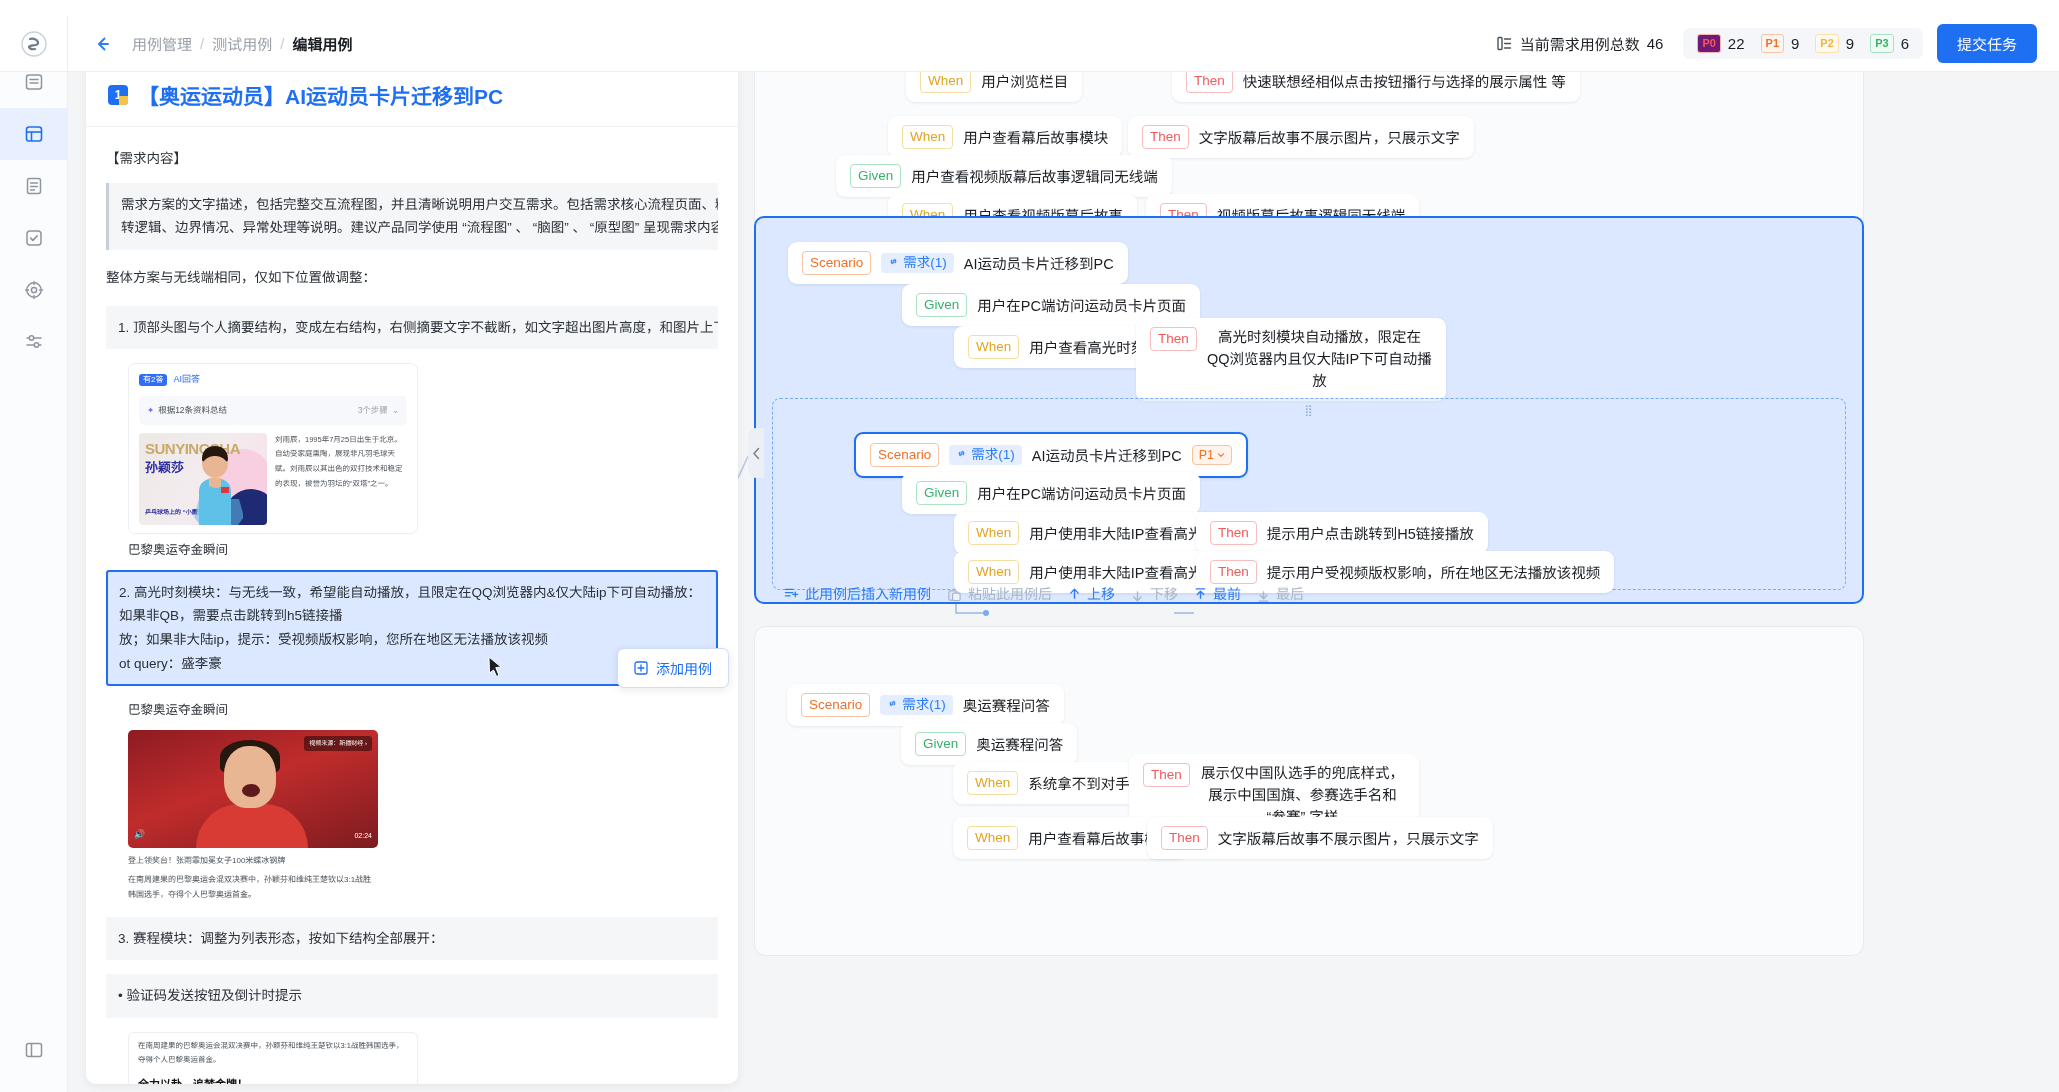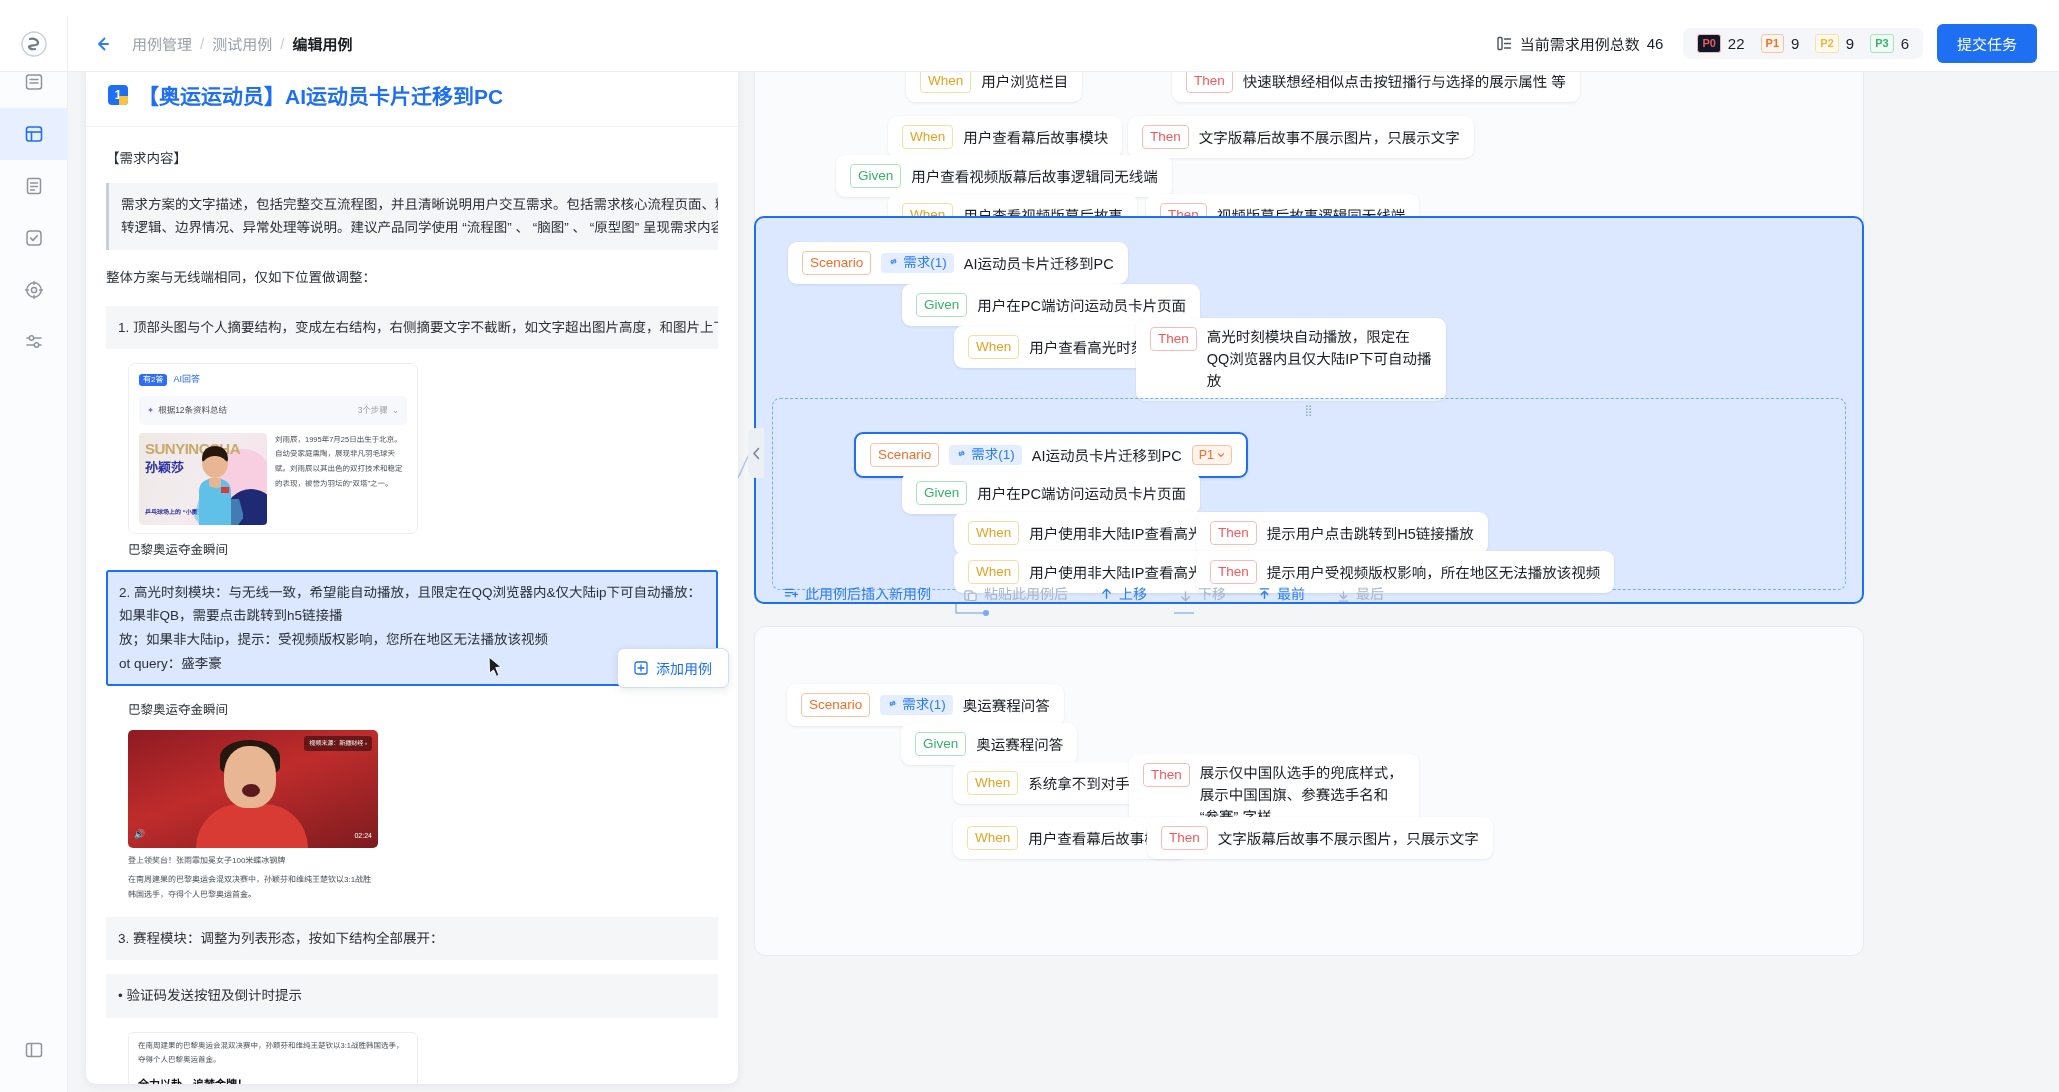--- a/index.html
+++ b/index.html
@@ -37,21 +37,21 @@
   .count-icon { color: #4b5259; display: flex; }
   .prio-group {
     display: flex; align-items: center; gap: 16px;
     background: #f4f6f9; border-radius: 7px; padding: 6px 14px; margin-left: 6px;
   }
   .prio { display: flex; align-items: center; gap: 7px; font-size: 15px; color: #1b1f24; }
   .ptag {
     font-size: 11px; font-weight: 700; line-height: 1;
     padding: 3px 4px; border-radius: 3px; border: 1px solid;
   }
-  .p0 { color: #f05a5a; border-color: #f7b6b6; background: #0f172a; }
+  .p0 { color: #f05a5a; border-color: #f7b6b6; background: #701a75; }
   .p1 { color: #f0702a; border-color: #f9c4a4; background: #fff5ef; }
   .p2 { color: #f3b33c; border-color: #fbe0a8; background: #fffaf0; }
   .p3 { color: #35b36a; border-color: #a8e3c1; background: #f1fbf5; }
   .submit-btn {
     background: #1f6ff2; color: #fff; font-size: 15px; font-weight: 500;
     border: none; border-radius: 6px; padding: 9px 20px; cursor: pointer;
   }
 
   
   .rail {
@@ -89,21 +89,21 @@
     color: #8ea9d4; letter-spacing: 1px; font-size: 11px; line-height: 1;
   }
 
   .node {
     position: absolute; background: #fff; border-radius: 9px;
     box-shadow: 0 1px 3px rgba(22,36,63,0.09);
     display: flex; align-items: center; gap: 10px;
     padding: 9px 14px; font-size: 14.5px; color: #1b1f24; white-space: nowrap;
   }
   .node.multiline { white-space: normal; align-items: flex-start; }
-  .node.multiline .node-text { white-space: normal; line-height: 1.5; }
+  .node.multiline .node-text { white-space: normal; line-height: 1.5; text-align: center; }
   .kw {
     font-size: 13.5px; font-weight: 500; line-height: 1;
     padding: 4px 7px; border-radius: 4px; border: 1px solid; flex: none;
   }
   .kw-scenario { color: #f0702a; border-color: #f8c3a2; background: #fff; }
   .kw-given { color: #35b36a; border-color: #a9e4c2; background: #fff; }
   .kw-when  { color: #e2a321; border-color: #f6dda2; background: #fff; }
   .kw-then  { color: #f05a5a; border-color: #f8bcbc; background: #fff; }
   .req-chip {
     display: inline-flex; gap: 4px;
@@ -112,21 +112,21 @@
   }
   .prio-chip {
     display: inline-flex; align-items: center; gap: 3px;
     color: #f0702a; background: #fff3eb; border: 1px solid #f8c3a2;
     border-radius: 4px; padding: 3px 6px; font-size: 12.5px; line-height: 1; flex: none;
   }
   .node-text { flex: 1 1 auto; }
 
   
   .card-toolbar {
-    position: absolute; display: flex; align-items: center; gap: 32px;
+    position: absolute; display: flex; align-items: center; gap: 16px;
     font-size: 14px; color: #2b7cf6;
   }
   .tool-item { display: flex; align-items: center; gap: 6px; cursor: pointer; }
   .tool-item.muted { color: #a8b6c9; align-items: flex-end; }
 
   
   .doc {
     position: absolute; left: 18px; top: 6px; width: 652px; height: 1022px;
     background: #fff; border-radius: 10px; box-shadow: 0 2px 10px rgba(22,36,63,0.07);
     overflow: hidden;

